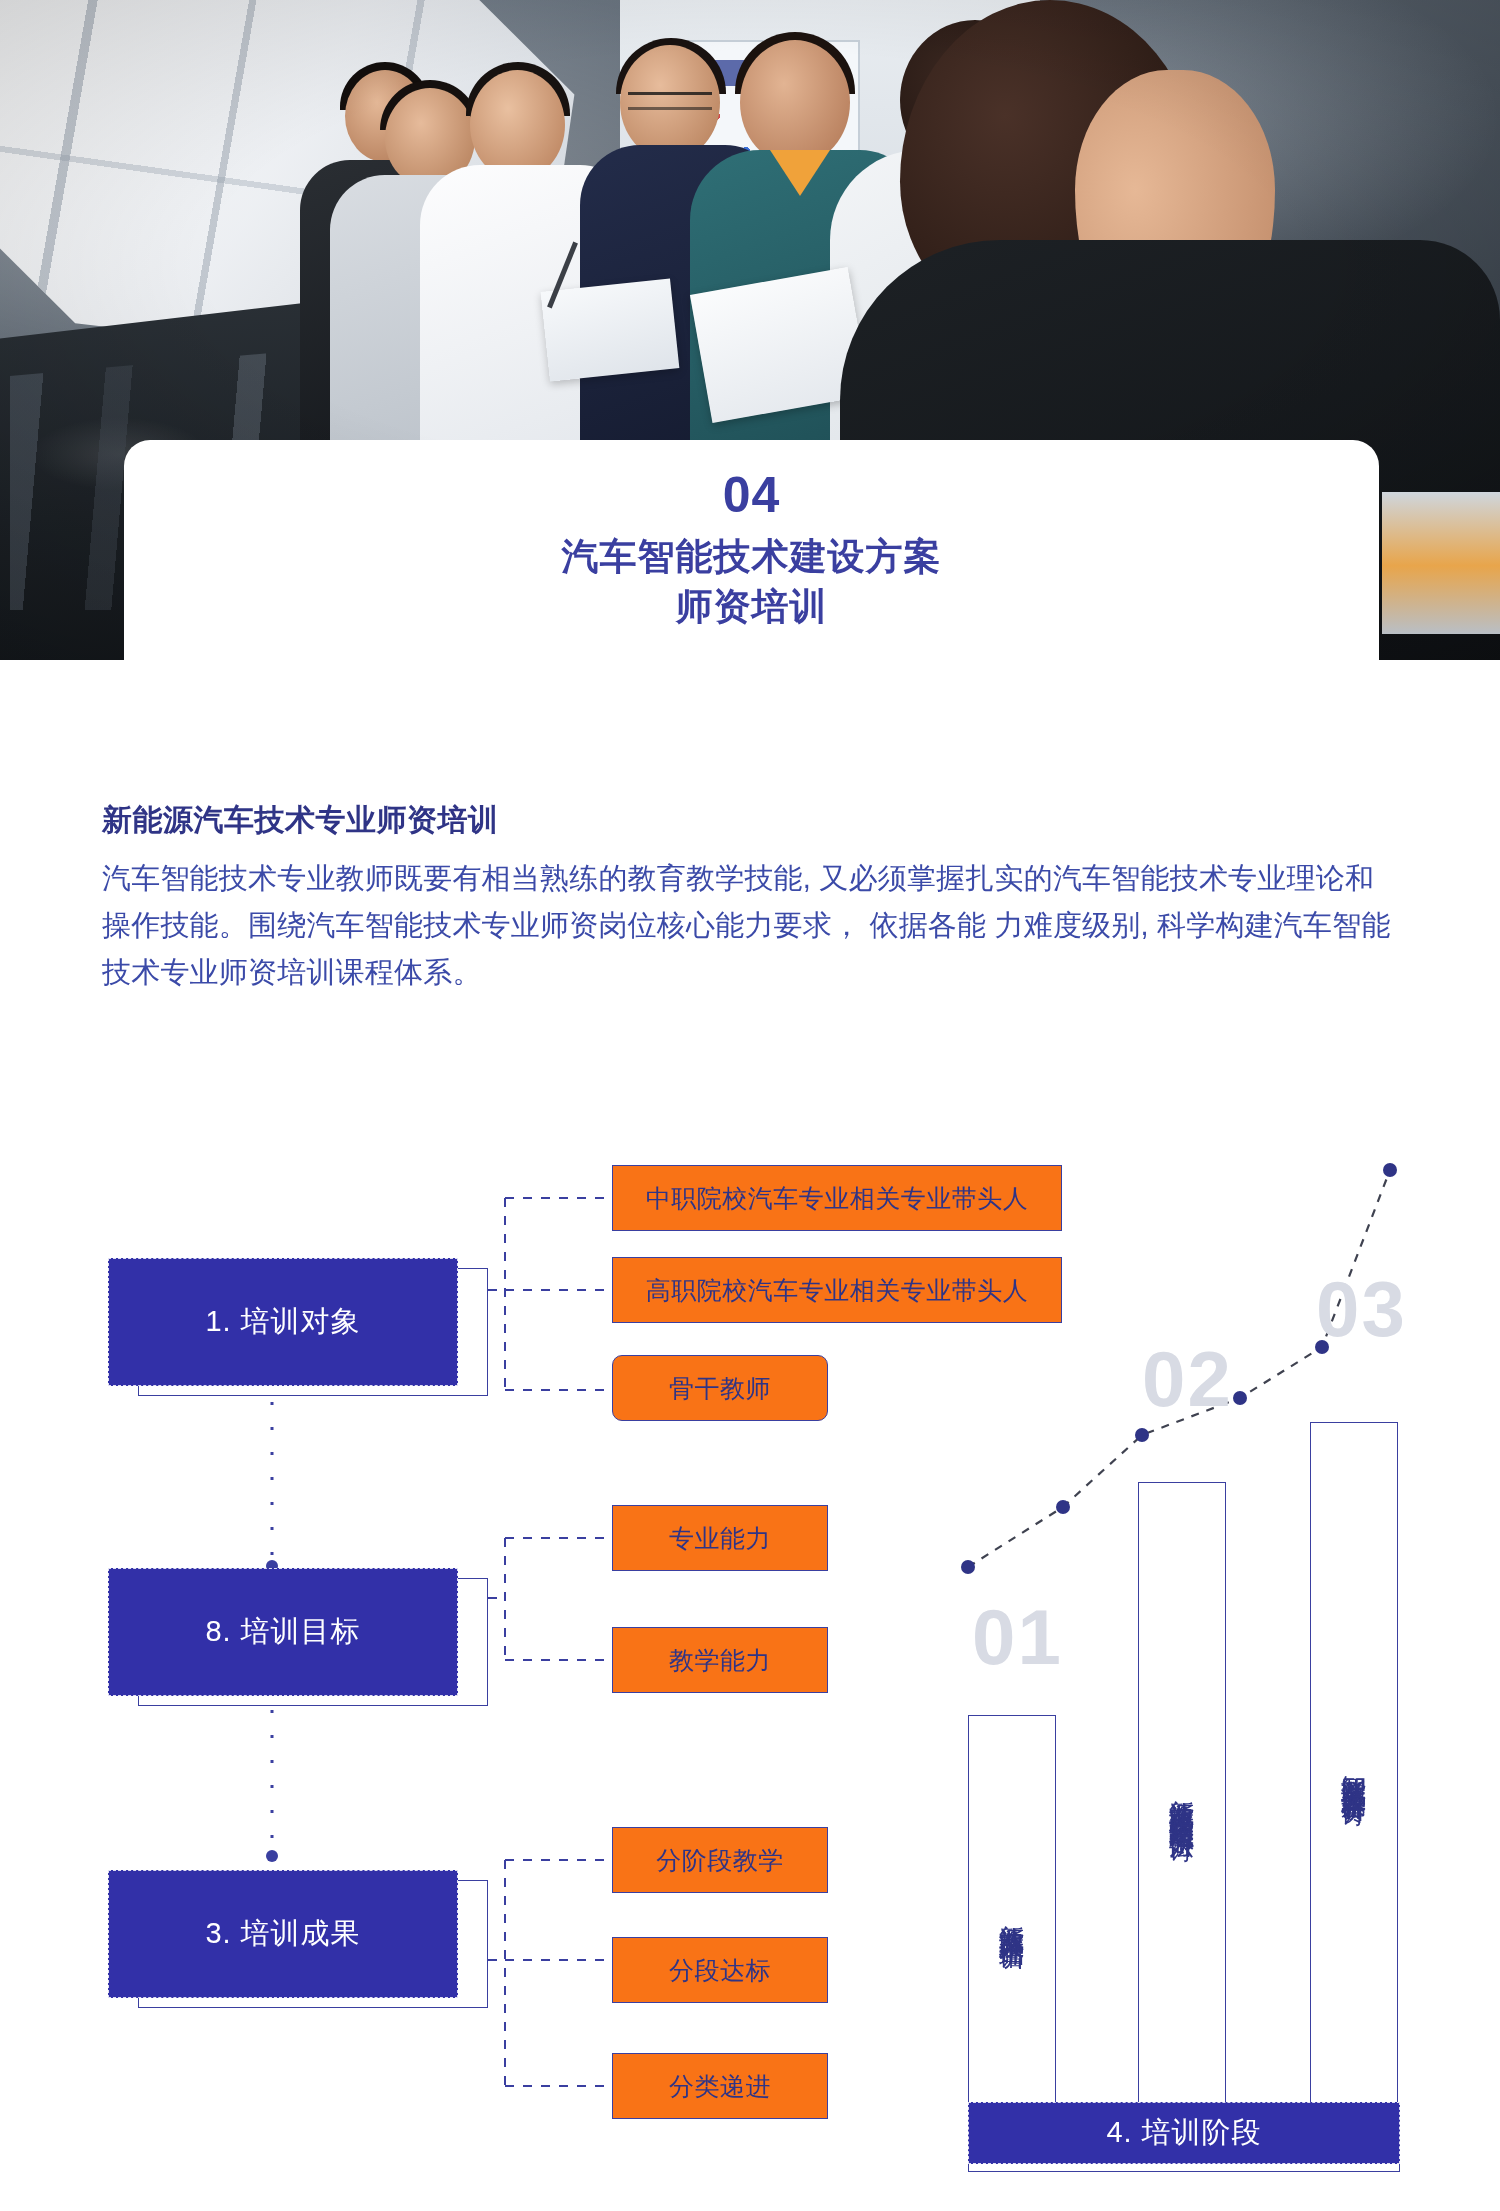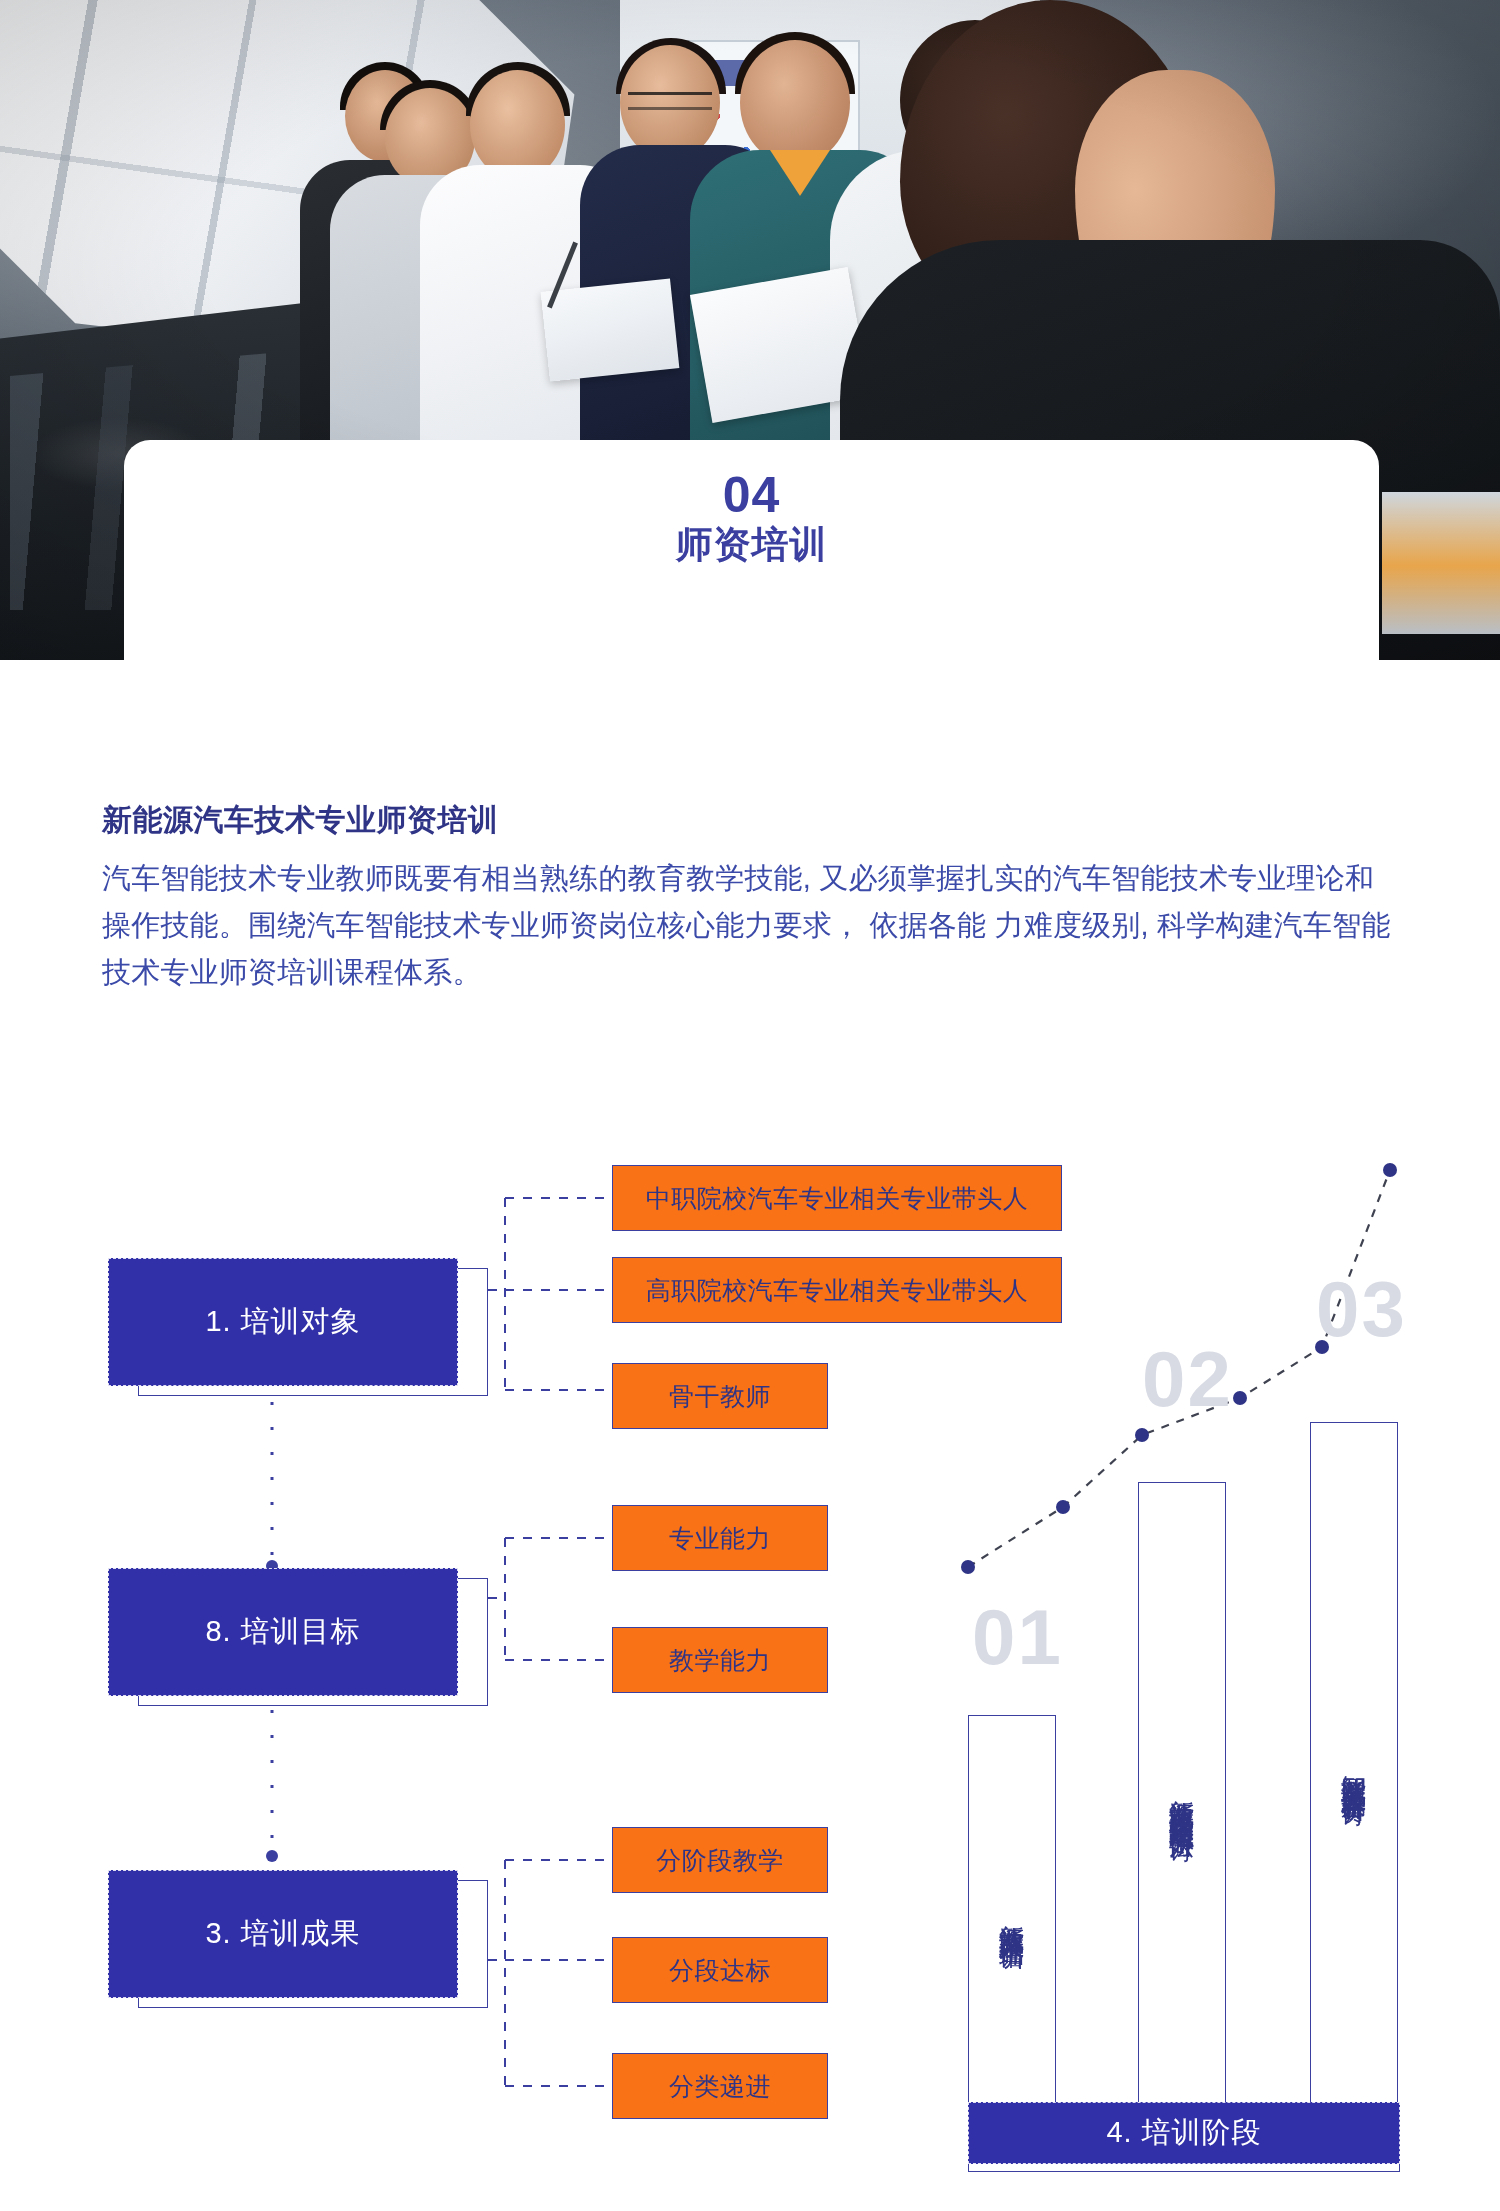--- a/index.html
+++ b/index.html
@@ -418,20 +418,21 @@
       <div class="p-face"></div>
       <div class="p-body"></div>
     </div>
     <div class="vignette"></div>
   </div>
 
   <div class="hero-sliver"></div>
 
   <div class="title-card">
     <div class="num">04</div>
+    <div class="t1">汽车智能技术建设方案</div>
     <div class="t2">师资培训</div>
   </div>
 
   <div class="body-block">
     <h3>新能源汽车技术专业师资培训</h3>
     <p>汽车智能技术专业教师既要有相当熟练的教育教学技能, 又必须掌握扎实的汽车智能技术专业理论和操作技能。围绕汽车智能技术专业师资岗位核心能力要求， 依据各能 力难度级别, 科学构建汽车智能技术专业师资培训课程体系。</p>
   </div>
 
   <div class="diagram">
 
@@ -472,21 +473,21 @@
         <circle cx="1322" cy="187" r="7"></circle>
         <circle cx="1390" cy="10" r="7"></circle>
       </g>
     </svg>
 
     <div class="stage-box" style="left:138px; top:108px;"></div>
     <div class="stage-fill" style="left:108px; top:98px;">1. 培训对象</div>
 
     <div class="leaf" style="left:612px; top:5px; width:450px;">中职院校汽车专业相关专业带头人</div>
     <div class="leaf" style="left:612px; top:97px; width:450px;">高职院校汽车专业相关专业带头人</div>
-    <div class="leaf" style="left:612px; top:203px; width:216px;">骨干教师</div>
+    <div class="leaf" style="left:612px; top:195px; width:216px;border-radius:10px;">骨干教师</div>
 
     <div class="stage-box" style="left:138px; top:418px;"></div>
     <div class="stage-fill" style="left:108px; top:408px;">8. 培训目标</div>
 
     <div class="leaf" style="left:612px; top:467px; width:216px;">教学能力</div>
     <div class="leaf" style="left:612px; top:345px; width:216px;">专业能力</div>
 
     <div class="stage-box" style="left:138px; top:720px;"></div>
     <div class="stage-fill" style="left:108px; top:710px;">3. 培训成果</div>
 

